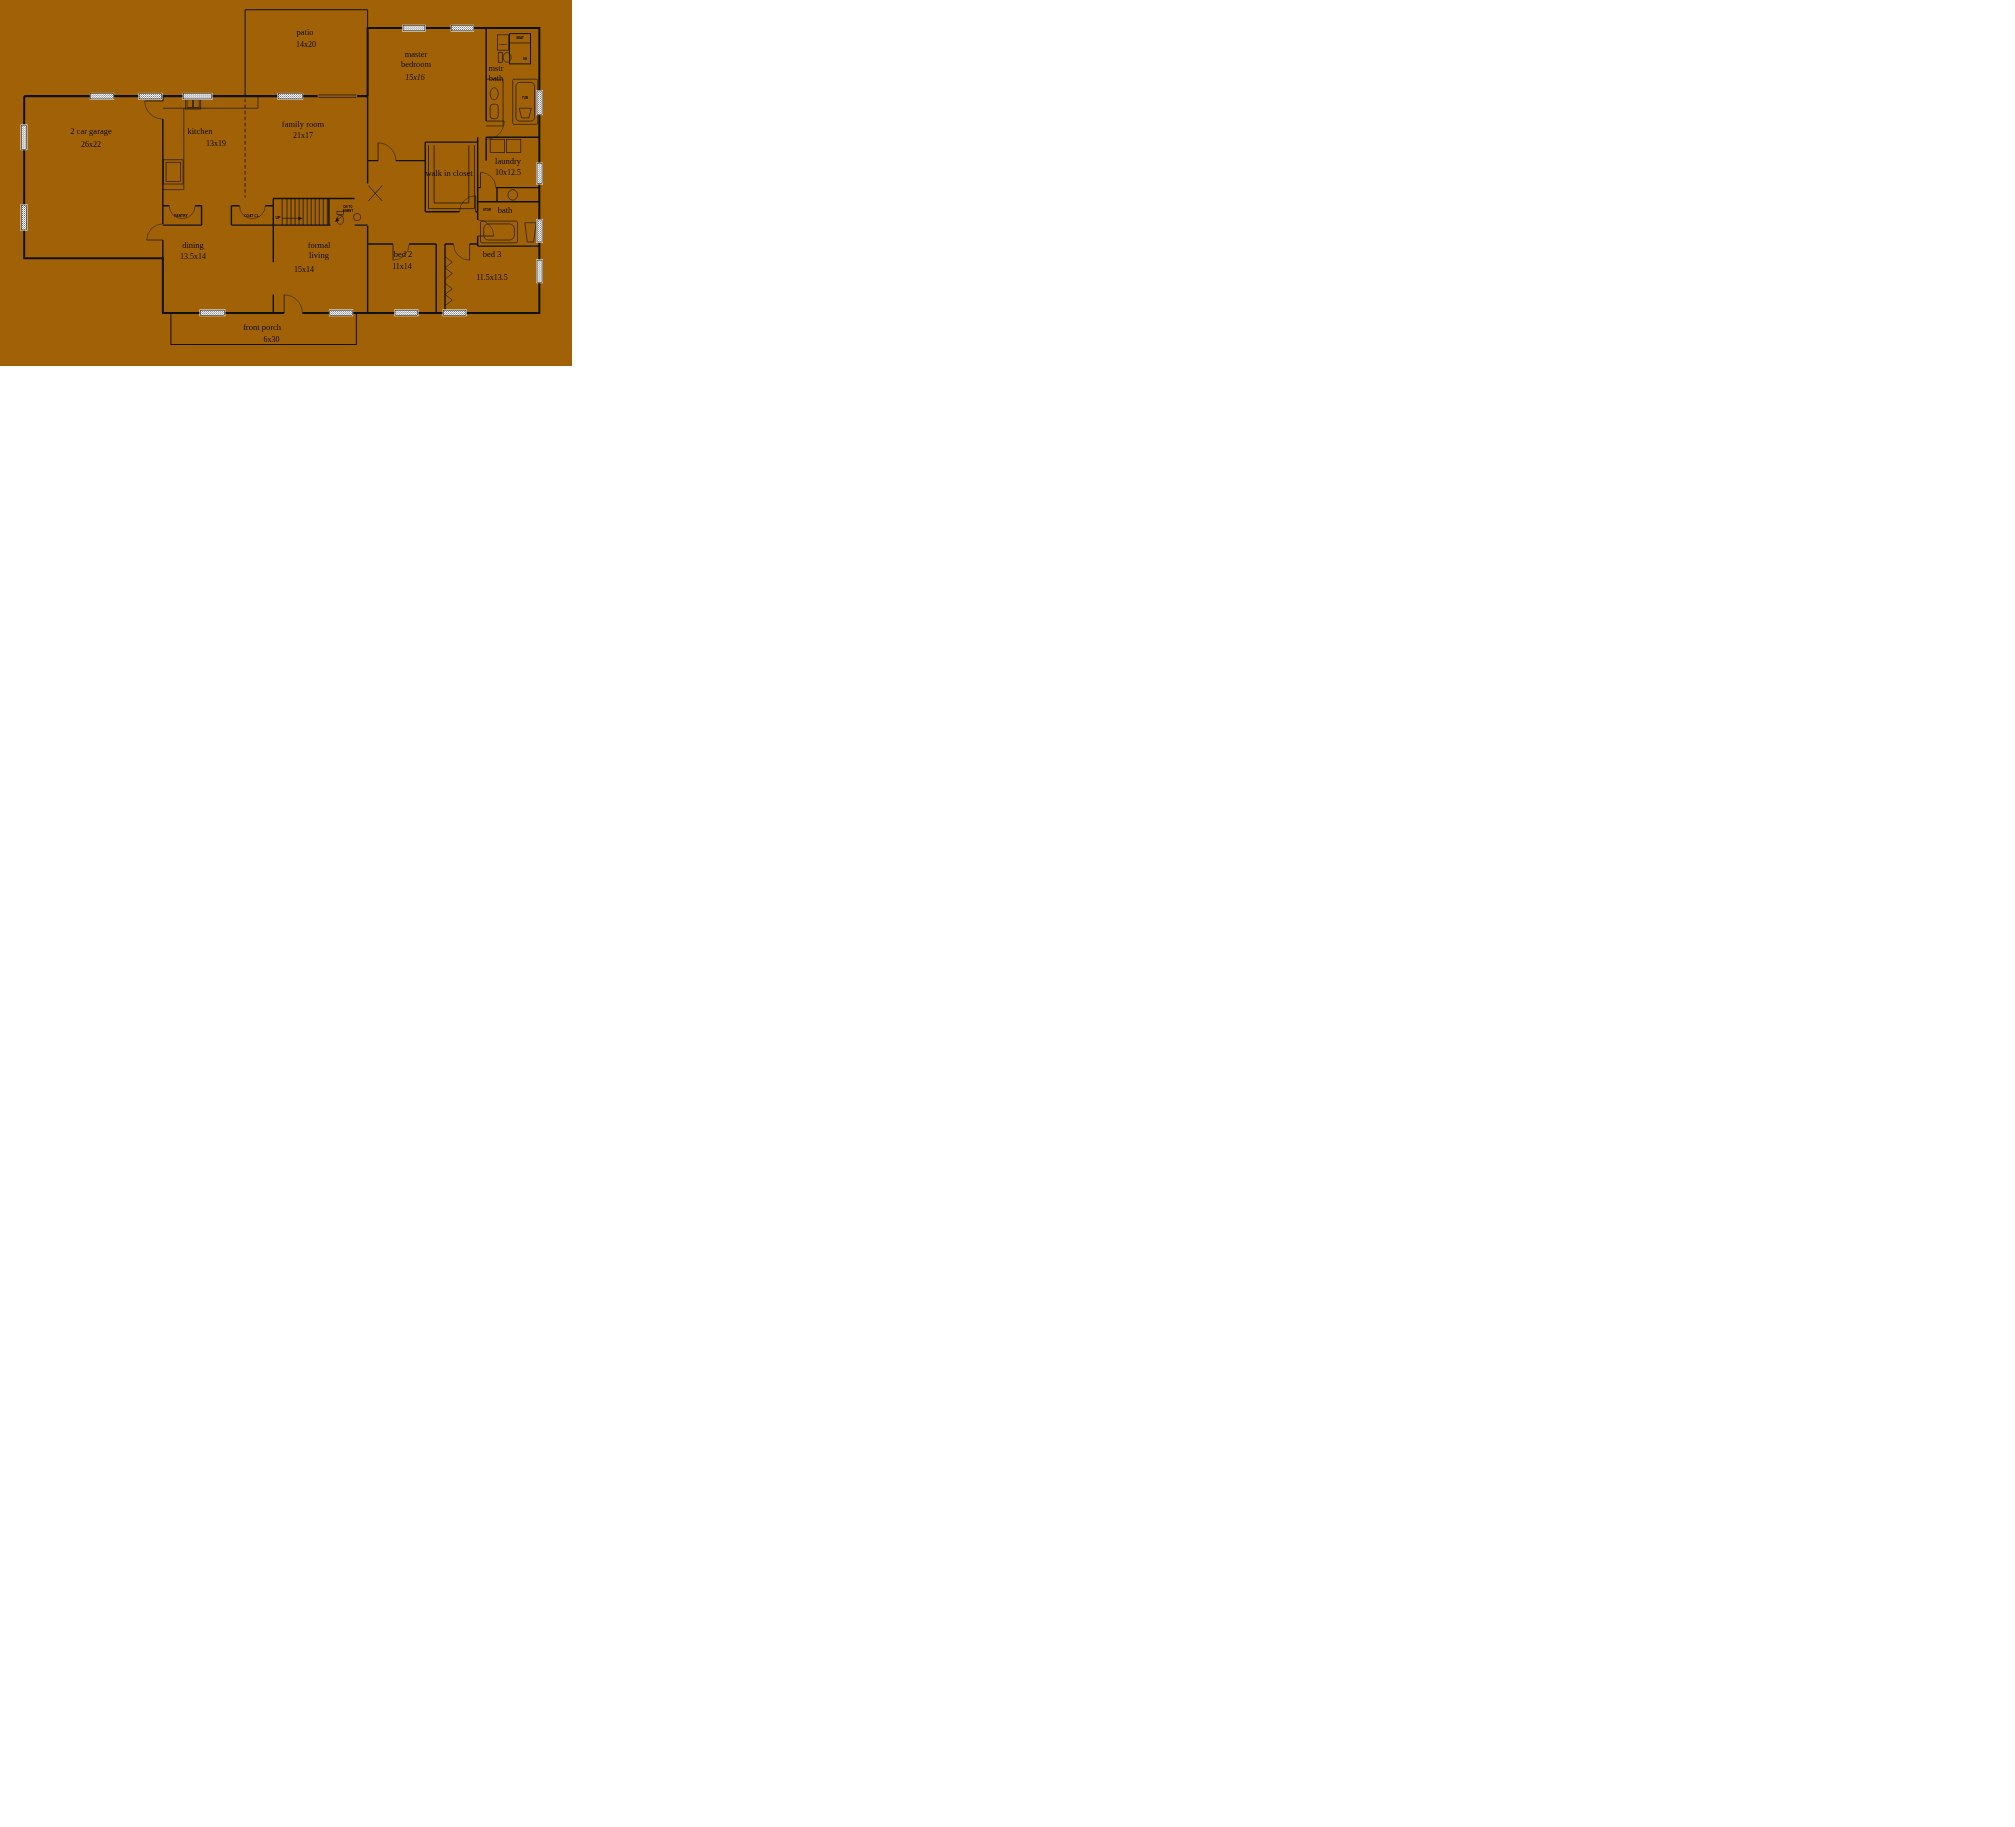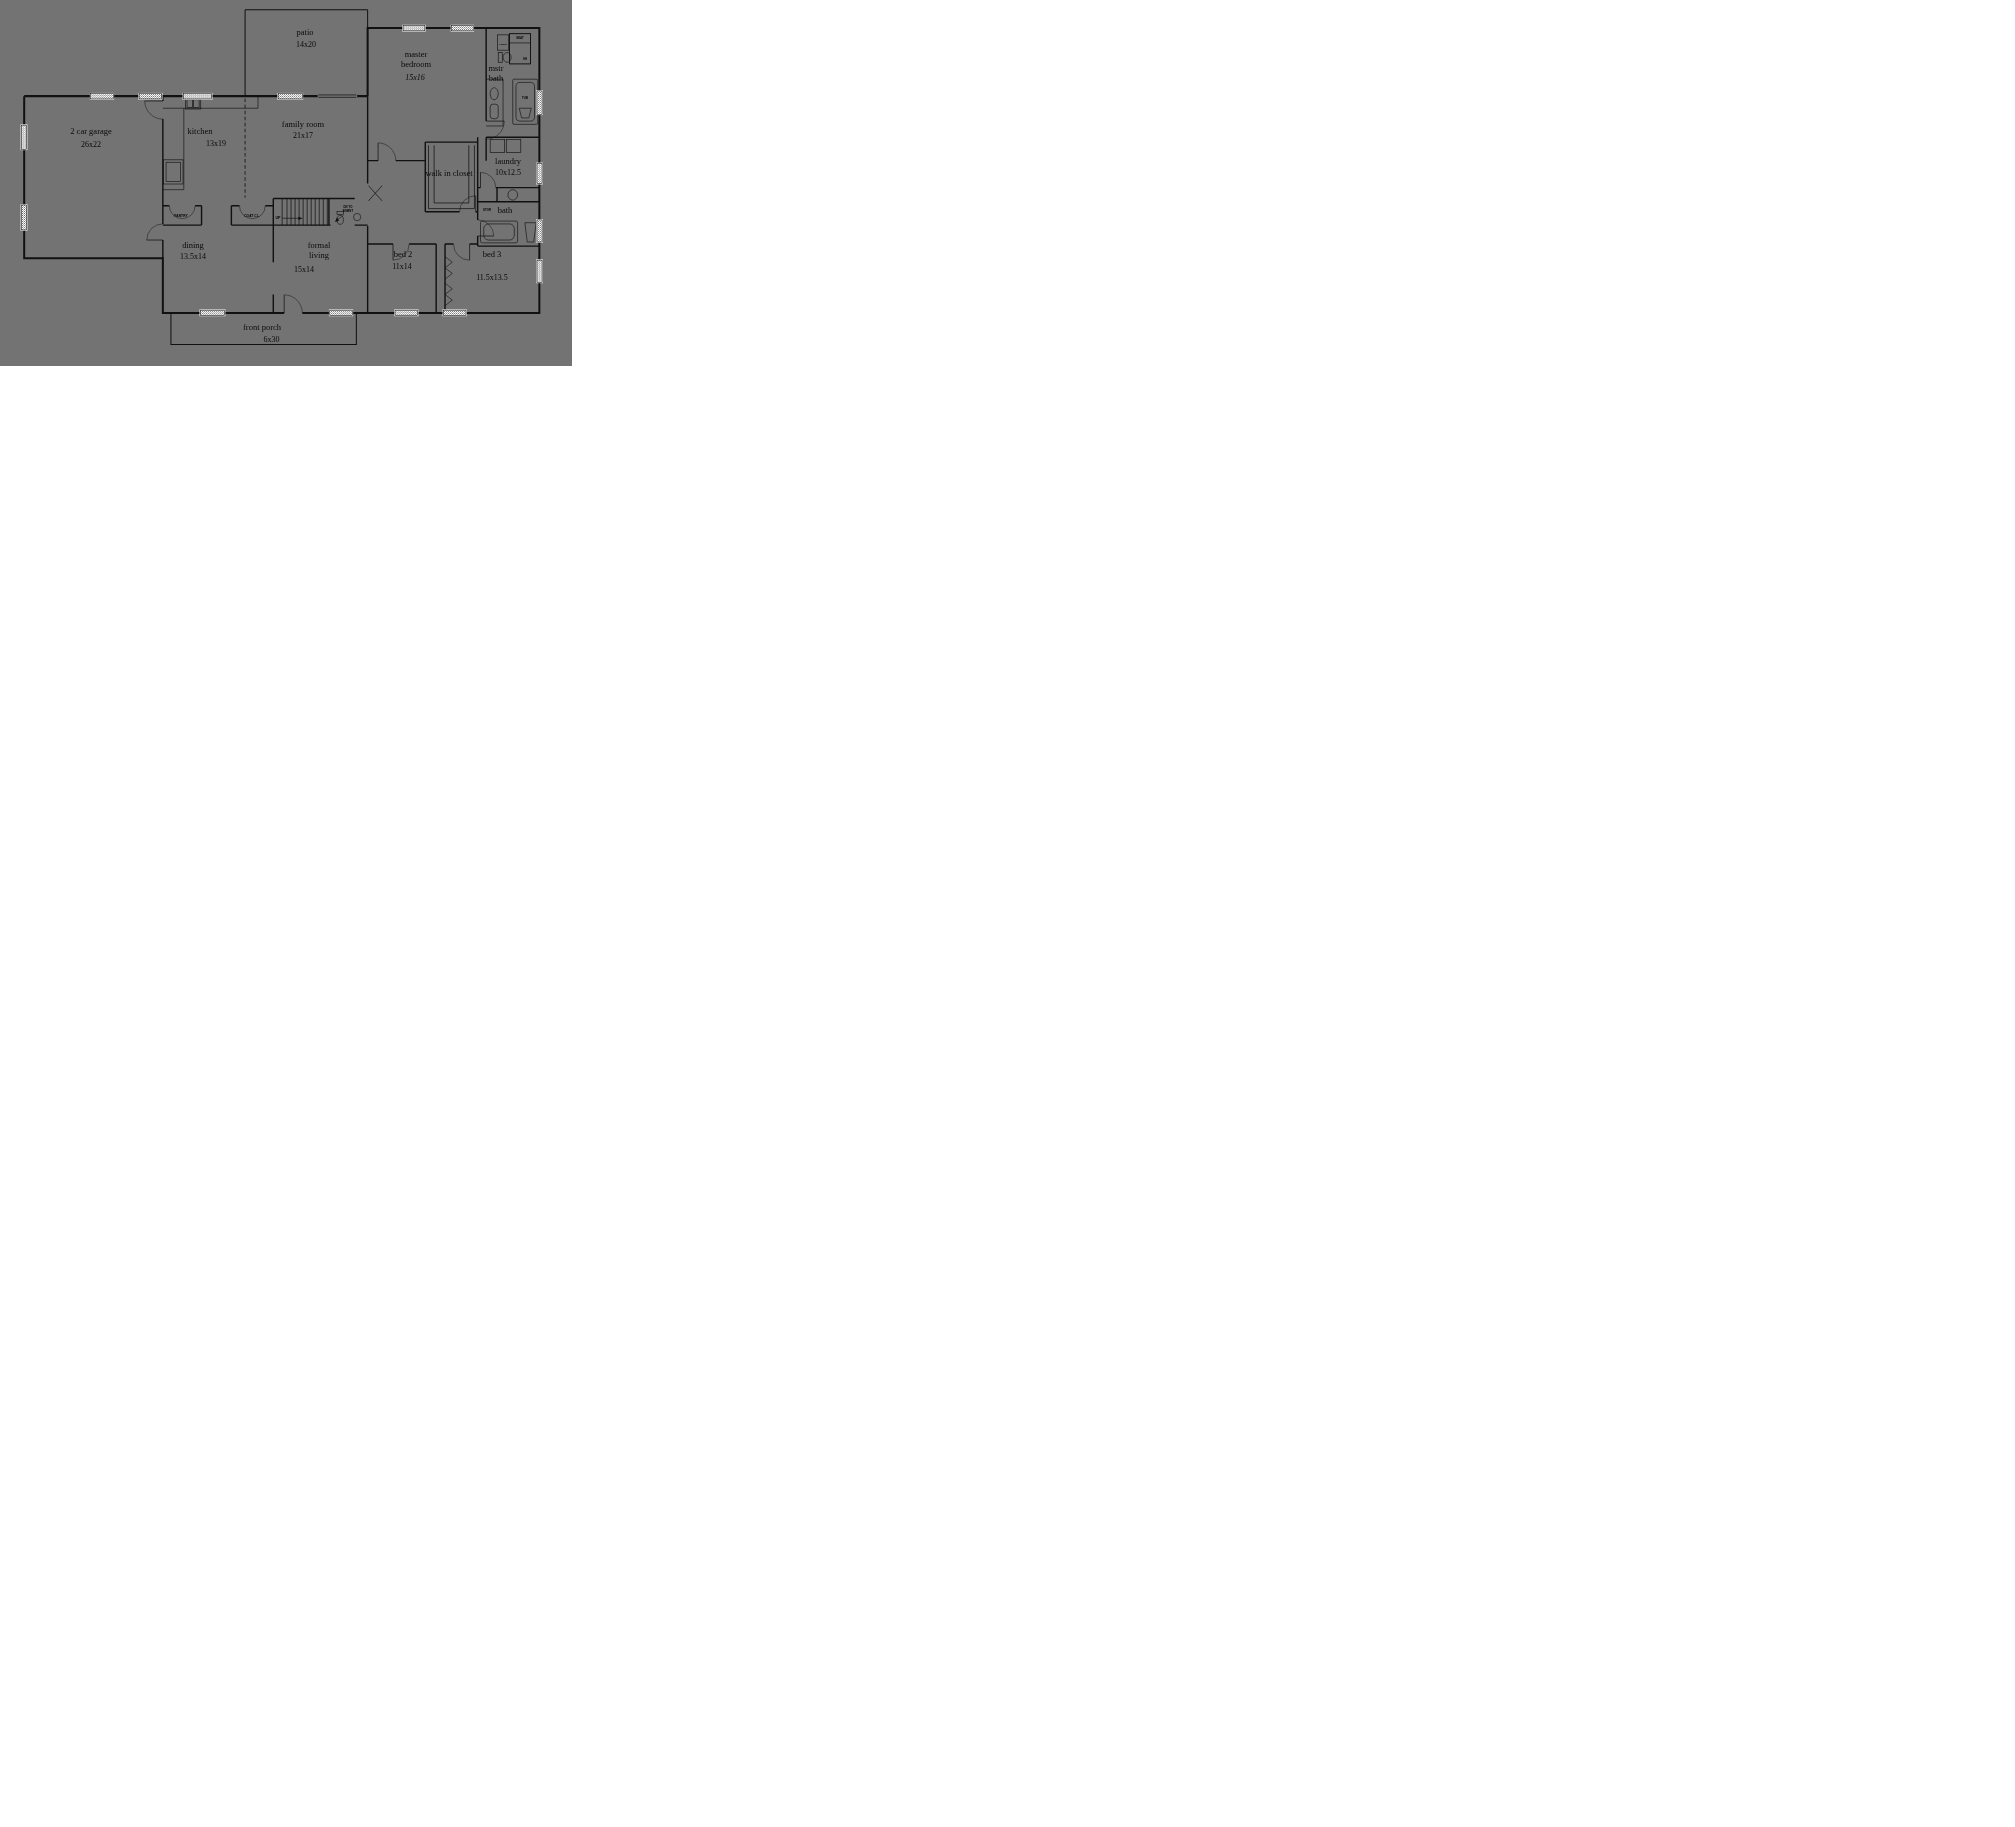--- a/index.html
+++ b/index.html
@@ -1,16 +1,16 @@
 <!DOCTYPE html>
 <html style="font-size:6.4px"><head>
 <meta charset="utf-8">
 <style>
   html,body{margin:0;padding:0;background:#ffffff;}
-  #plan{position:relative;width:572px;height:366px;background:#737373;overflow:hidden;
+  #plan{position:relative;width:572px;height:366px;background:#a16207;overflow:hidden;
         font-family:"Liberation Serif",serif;color:#0a0a0a;}
   #plan svg{position:absolute;left:0;top:0;}
   .lbl{position:absolute;transform:translate(-50%,-50%);font-size:8.5px;line-height:1.22;
        text-align:center;white-space:nowrap;color:#0a0a0a;}
   .wrap{white-space:normal;}
   .dim{position:absolute;transform:translate(-50%,-50%);font-size:8px;text-align:center;
        white-space:nowrap;color:#0a0a0a;}
   .tiny{position:absolute;transform:translate(-50%,-50%);font-family:"Liberation Sans",sans-serif;
         font-weight:bold;font-size:2.8px;letter-spacing:0.1px;color:#000;text-align:center;white-space:nowrap;}
   .t6{font-size:2.4px;}

